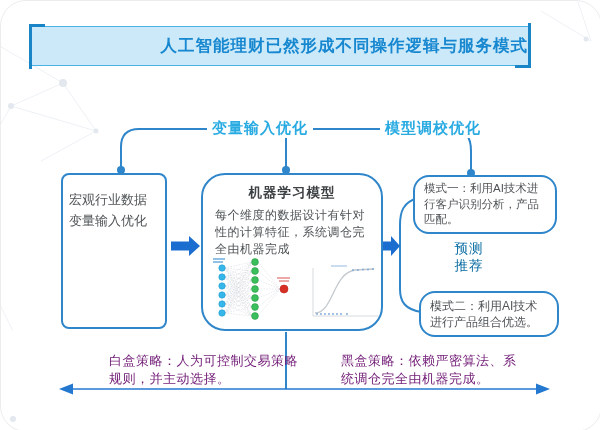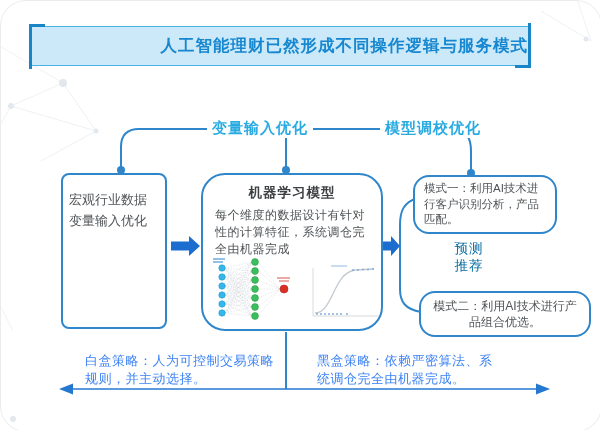--- a/index.html
+++ b/index.html
@@ -47,25 +47,25 @@
   .input-box p{margin:0;}
   .input-box .user{margin-top:9px;width:84px;letter-spacing:1px;}
   .model-box{left:200px;top:172px;width:182px;height:158px;border-radius:24px;}
   .model-box h2{margin:9px 0 0 0;text-align:center;font-size:13.5px;color:#3e4144;letter-spacing:1px;}
   .model-box .desc{margin:5px 10px 0 12px;font-size:12px;line-height:17px;color:var(--txt);letter-spacing:.5px;}
   .thumbs{position:absolute;left:8px;bottom:5px;display:flex;gap:8px;align-items:flex-end;}
   
   .bubble{position:absolute;border:2px solid var(--connector);border-radius:16px;background:#fff;
     box-sizing:border-box;color:var(--txt);}
   .mode1{left:412px;top:174px;width:144px;padding:4px 9px;font-size:11.5px;line-height:15.5px;}
-  .mode2{left:418px;top:290px;width:172px;padding:5px 9px;font-size:12px;line-height:16px;text-align:center;}
+  .mode2{left:418px;top:290px;width:140px;padding:5px 9px;font-size:12px;line-height:16px;}
   .predict{position:absolute;left:438px;top:239px;width:60px;text-align:center;
     font-size:13.5px;line-height:17px;color:#0369a1;letter-spacing:1px;}
   
-  .strategy{position:absolute;top:351px;font-size:13px;line-height:17.5px;color:#3b82f6;letter-spacing:.5px;}
+  .strategy{position:absolute;top:351px;font-size:13px;line-height:17.5px;color:#701a75;letter-spacing:.5px;margin-left:24px;}
   .strategy.white{left:84px;width:192px;}
   .strategy.black{left:316px;width:178px;}
 </style>
 </head>
 <body>
 
 <div class="stage">
 
   <svg class="decor" width="600" height="430" viewBox="0 0 600 430">
     <g stroke="#eef1f5" stroke-width="1" fill="none">

